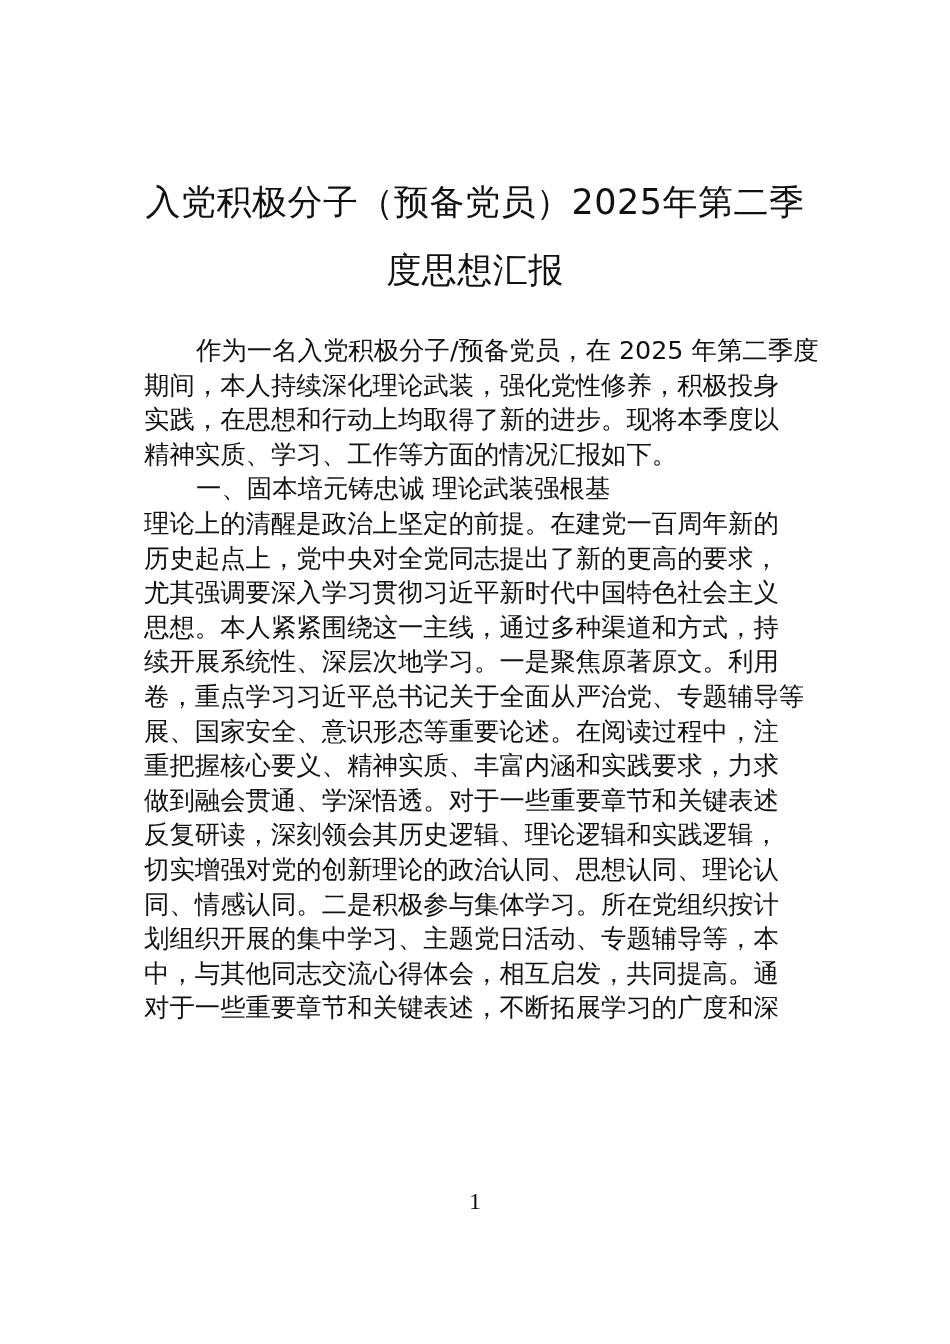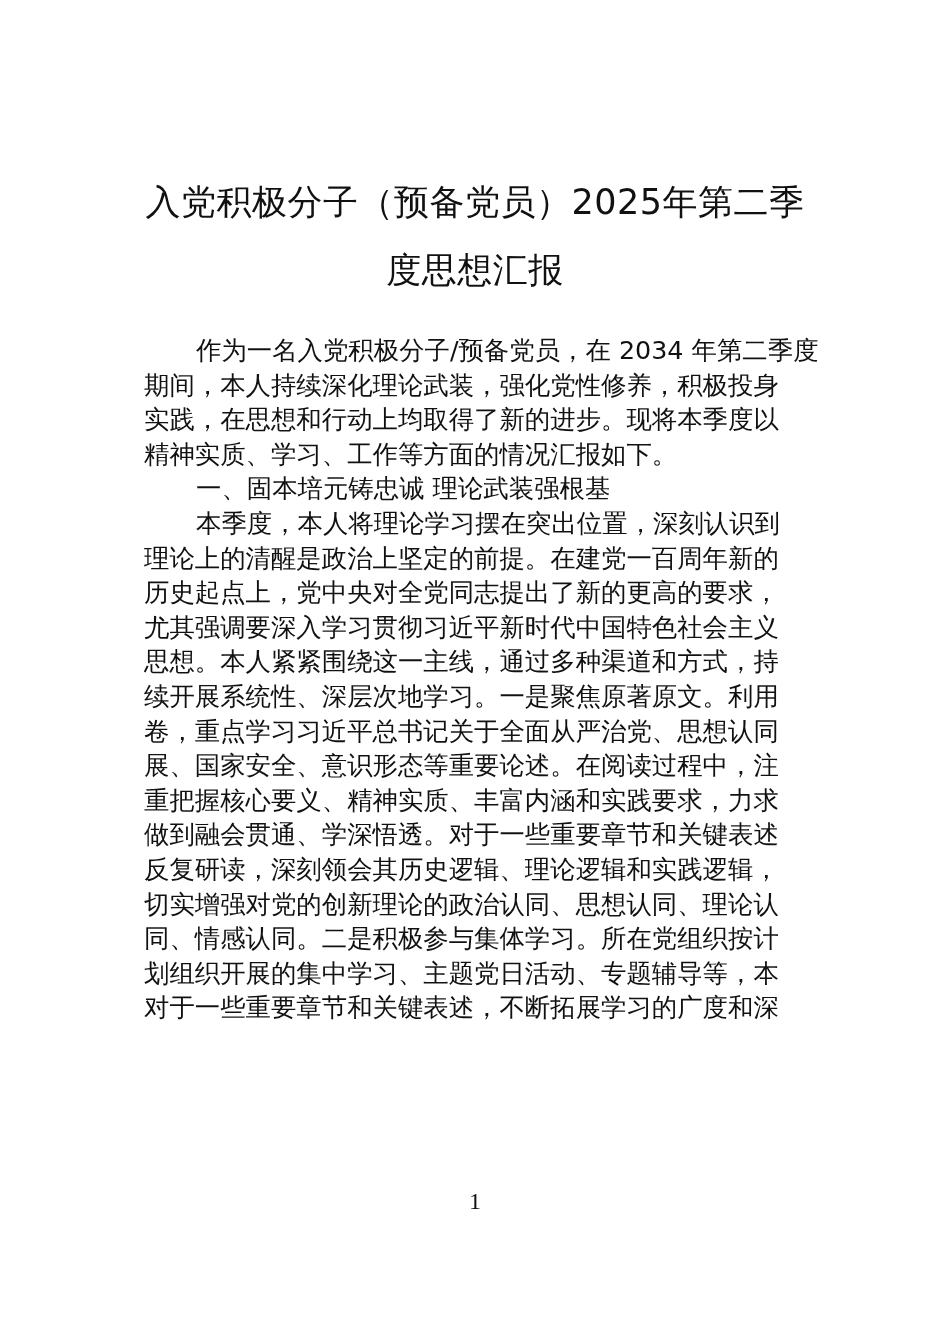--- a/index.html
+++ b/index.html
@@ -18,36 +18,36 @@
 </head>
 <body>
 
 <div class="page">
   <div class="title">
     <span>入党积极分子（预备党员）2025年第二季</span>
     <span>度思想汇报</span>
   </div>
 
   <div class="body" id="body">
-      <span class="line indent">作为一名入党积极分子/预备党员，在 2034 年第二季度</span>
+      <span class="line indent">作为一名入党积极分子/预备党员，在 2025 年第二季度</span>
       <span class="line">期间，本人持续深化理论武装，强化党性修养，积极投身</span>
       <span class="line">实践，在思想和行动上均取得了新的进步。现将本季度以</span>
       <span class="line">精神实质、学习、工作等方面的情况汇报如下。</span>
       <span class="line indent">一、固本培元铸忠诚  理论武装强根基</span>
-      <span class="line indent">本季度，本人将理论学习摆在突出位置，深刻认识到</span>
       <span class="line">理论上的清醒是政治上坚定的前提。在建党一百周年新的</span>
       <span class="line">历史起点上，党中央对全党同志提出了新的更高的要求，</span>
       <span class="line">尤其强调要深入学习贯彻习近平新时代中国特色社会主义</span>
       <span class="line">思想。本人紧紧围绕这一主线，通过多种渠道和方式，持</span>
       <span class="line">续开展系统性、深层次地学习。一是聚焦原著原文。利用</span>
-      <span class="line">卷，重点学习习近平总书记关于全面从严治党、思想认同</span>
+      <span class="line">卷，重点学习习近平总书记关于全面从严治党、专题辅导等</span>
       <span class="line">展、国家安全、意识形态等重要论述。在阅读过程中，注</span>
       <span class="line">重把握核心要义、精神实质、丰富内涵和实践要求，力求</span>
       <span class="line">做到融会贯通、学深悟透。对于一些重要章节和关键表述</span>
       <span class="line">反复研读，深刻领会其历史逻辑、理论逻辑和实践逻辑，</span>
       <span class="line">切实增强对党的创新理论的政治认同、思想认同、理论认</span>
       <span class="line">同、情感认同。二是积极参与集体学习。所在党组织按计</span>
       <span class="line">划组织开展的集中学习、主题党日活动、专题辅导等，本</span>
+      <span class="line">中，与其他同志交流心得体会，相互启发，共同提高。通</span>
       <span class="line">对于一些重要章节和关键表述，不断拓展学习的广度和深</span>
     </div>
 
   <div class="footer">1</div>
 </div>
 
 </body></html>

